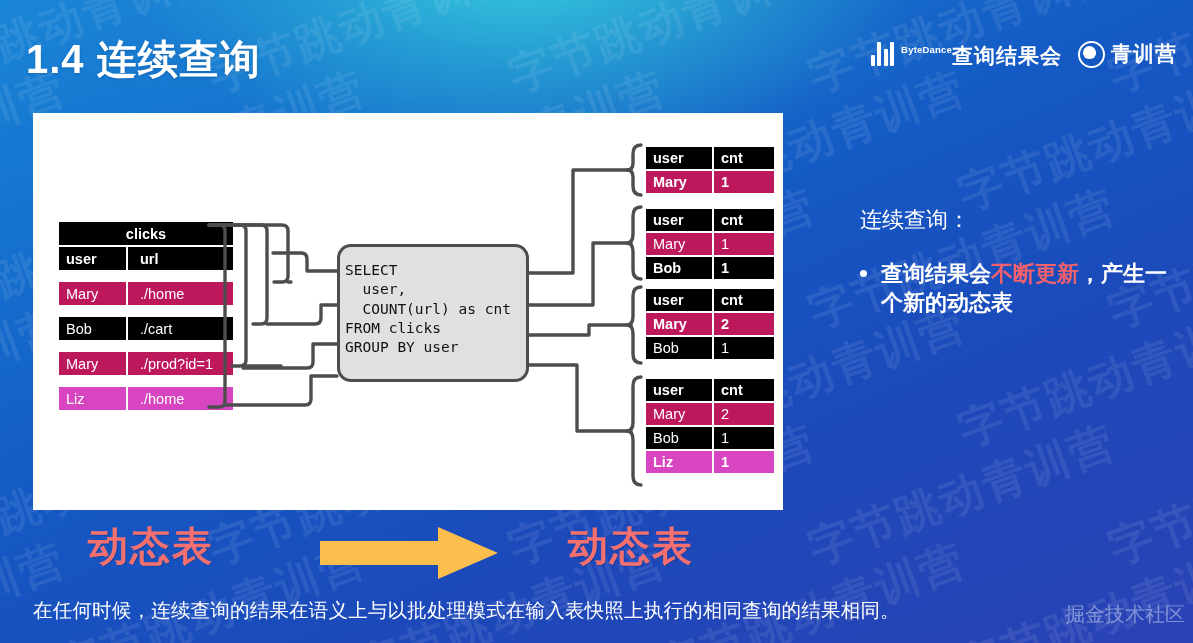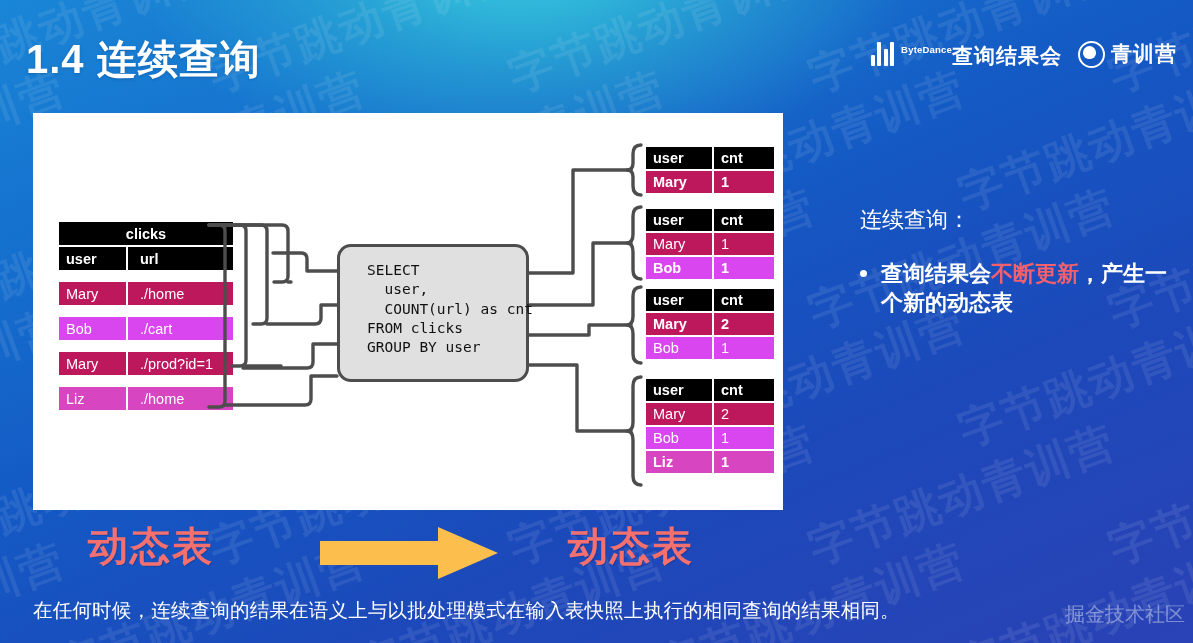--- a/index.html
+++ b/index.html
@@ -111,21 +111,21 @@
   .tbl td {
     font-family: "Liberation Sans", sans-serif;
     font-size: 14.5px;
     padding: 2px 7px;
     color: #ffffff;
     white-space: nowrap;
   }
   .th-title { background: #000; text-align: center; font-weight: bold; font-size: 15px; }
   .th { background: #000; font-weight: bold; }
   .c-teal { background: #be185d; }
-  .c-blue { background: #d946ef; }
+  .c-blue { background: #000000; }
   .c-pink { background: #d745c0; }
   .row-hi { font-weight: bold; color: #ffffff; }
   .row-dim { font-weight: normal; color: rgba(255,255,255,0.60); }
 
   
   #clicks-table { left: 24px; top: 107px; }
   #clicks-table td { height: 19px; }
   #clicks-table td.u { width: 53px; }
   #clicks-table td.v { width: 86px; padding-left: 12px; }
   #clicks-table tr.gap td { padding: 0; height: 8px; background: transparent; border: none; }
@@ -143,21 +143,21 @@
   .sql-box {
     position: absolute;
     left: 304px;
     top: 131px;
     width: 192px;
     height: 138px;
     background: #e0e0e0;
     border: 3px solid #4d4d4d;
     border-radius: 14px;
     box-sizing: border-box;
-    padding: 14px 0 0 27px;
+    padding: 14px 0 0 5px;
     font-family: "DejaVu Sans Mono", "Liberation Mono", monospace;
     font-size: 14.5px;
     line-height: 1.33;
     color: #111;
     white-space: pre;
     z-index: 3;
   }
 
   .wires { position: absolute; left: 0; top: 0; width: 750px; height: 397px; z-index: 2; }
 

